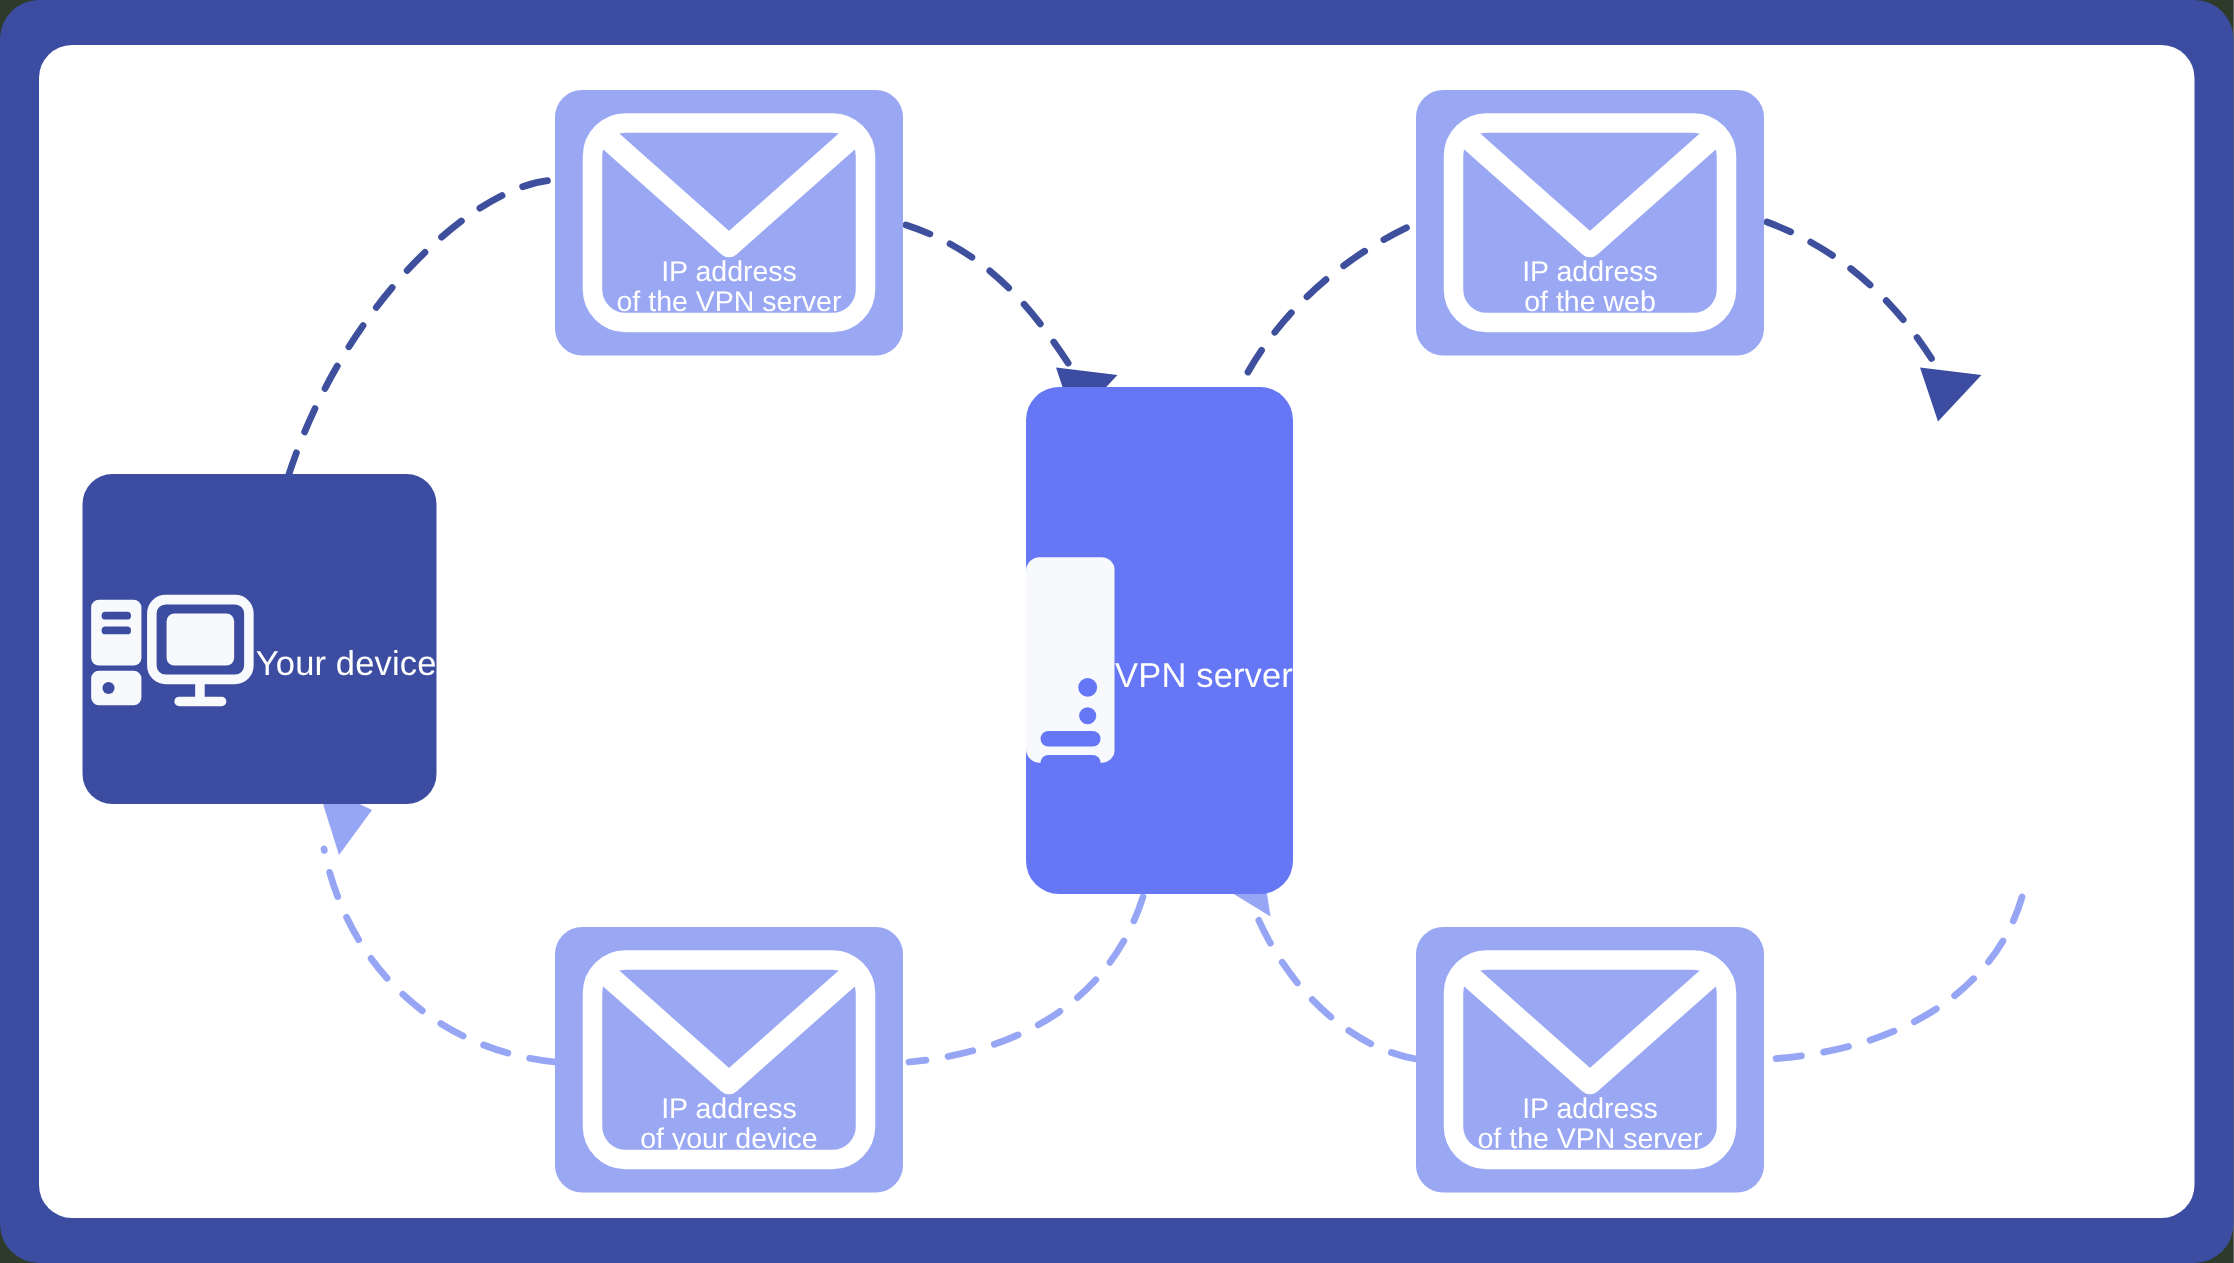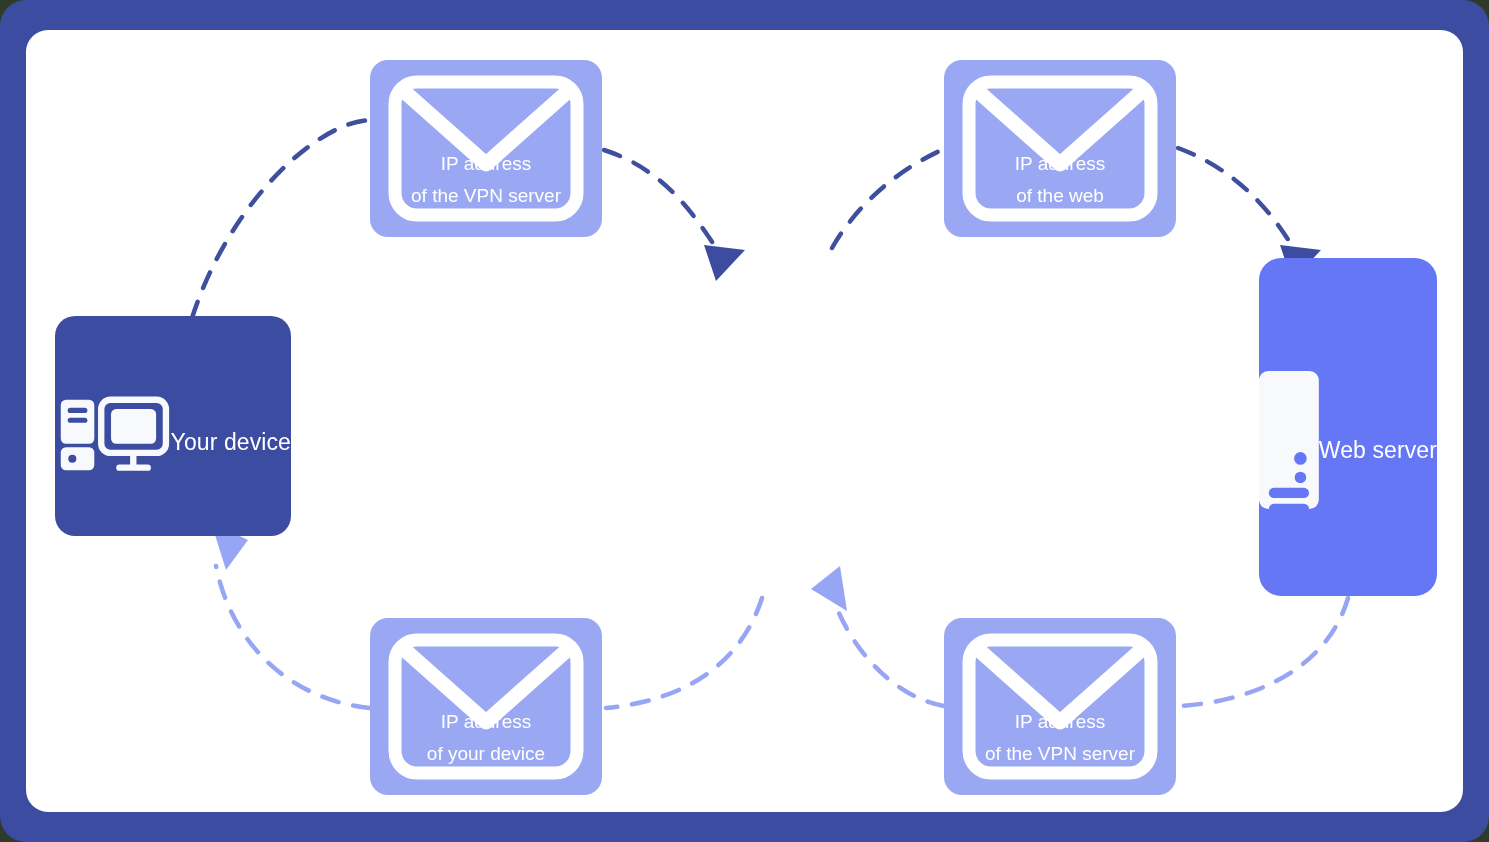--- a/index.html
+++ b/index.html
@@ -107,21 +107,21 @@
     position: absolute;
     left: 0; top: 0;
     width: 232px;
     height: 177px;
   }
   .env-text {
     position: relative;
     z-index: 2;
     color: #ffffff;
     font-size: 19px;
-    line-height: 32px;
+    line-height: 20px;
     text-align: center;
     width: 100%;
     padding-bottom: 25px;
     white-space: pre-line;
   }
 </style>
 </head>
 <body>
 
 <div id="frame">
@@ -157,31 +157,31 @@
       <circle cx="30" cy="106" r="7" fill="#3c4da1"></circle>
 
       <rect x="80" y="4" width="112" height="92" rx="16" fill="none" stroke="#f7f9fd" stroke-width="11"></rect>
       <rect x="97" y="20" width="78" height="60" rx="9" fill="#f7f9fd"></rect>
       <rect x="130" y="96" width="11" height="22" fill="#f7f9fd"></rect>
       <rect x="106" y="116" width="60" height="11" rx="5.5" fill="#f7f9fd"></rect>
     </svg>
     <span class="node-label">Your device</span>
   </div>
 
-
-  <div class="node server-node" id="node-web">
+  <div class="node server-node" id="node-vpn">
     <svg width="104" height="240" viewBox="0 0 104 240">
       <rect x="0" y="0" width="104" height="240" rx="16" fill="#f7f9fd"></rect>
       <circle cx="72" cy="152" r="11" fill="#6577f5"></circle>
       <circle cx="72" cy="185" r="10" fill="#6577f5"></circle>
       <rect x="17" y="203" width="70" height="18" rx="9" fill="#6577f5"></rect>
       <rect x="17" y="231" width="70" height="18" rx="9" fill="#6577f5"></rect>
     </svg>
-    <span class="node-label">Web server</span>
-  </div>
+    <span class="node-label">VPN server</span>
+  </div>
+
 
   <div class="envelope" id="env-tl">
     <svg class="env-svg" viewBox="0 0 232 177">
       <rect x="25" y="22" width="182" height="133" rx="22" fill="none" stroke="#ffffff" stroke-width="13"></rect>
       <path d="M 36 33 L 116 104 L 196 33" fill="none" stroke="#ffffff" stroke-width="15" stroke-linejoin="round" stroke-linecap="round"></path>
     </svg>
     <div class="env-text">IP address
 of the VPN server</div>
   </div>
 

